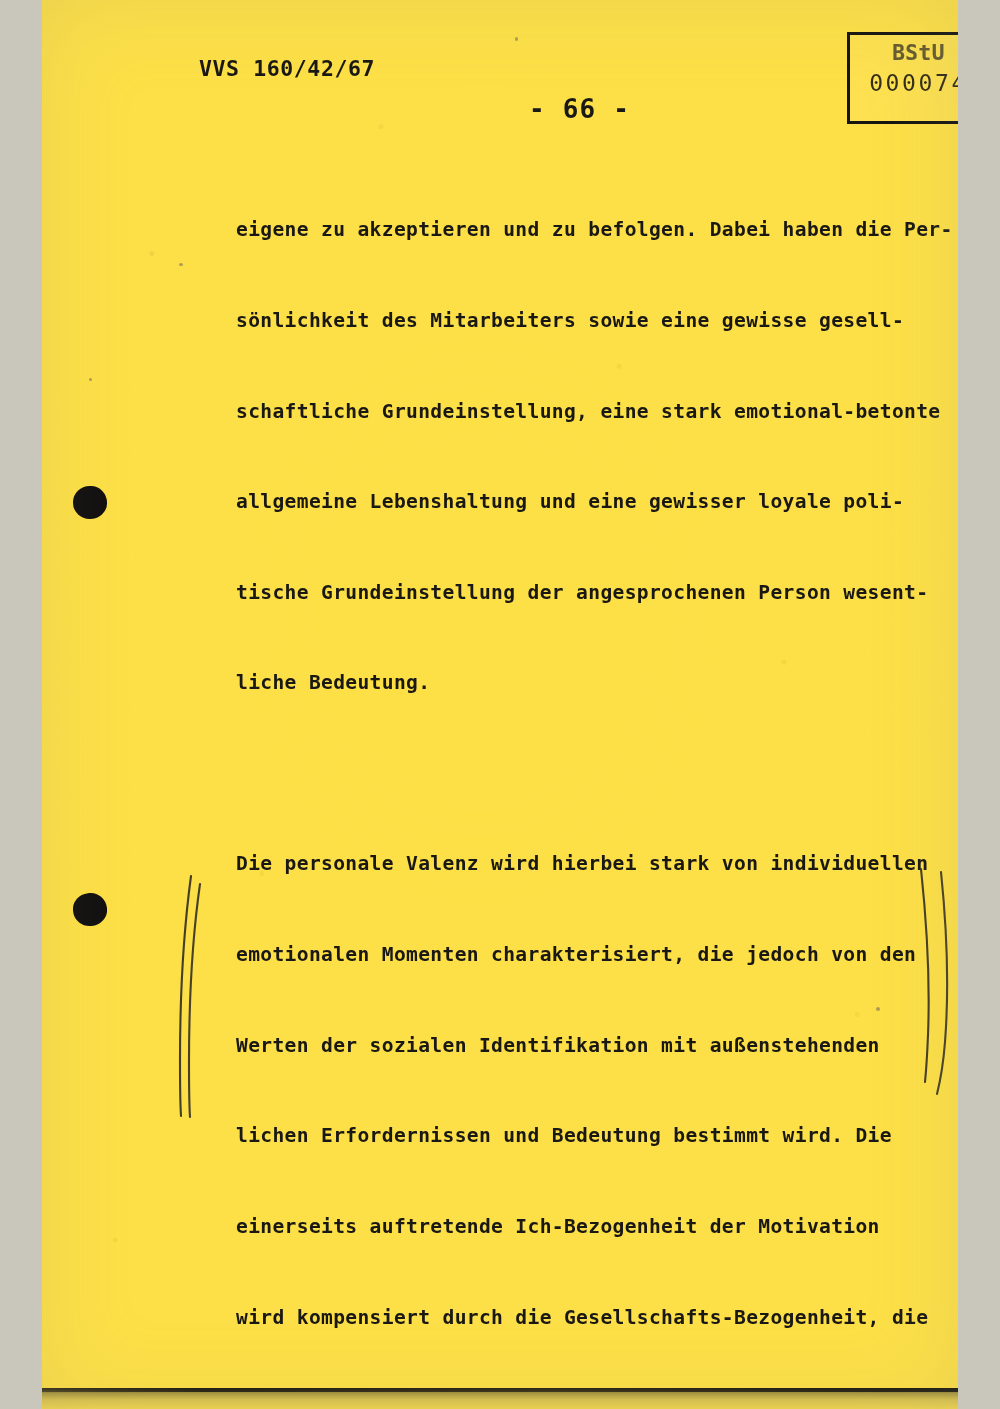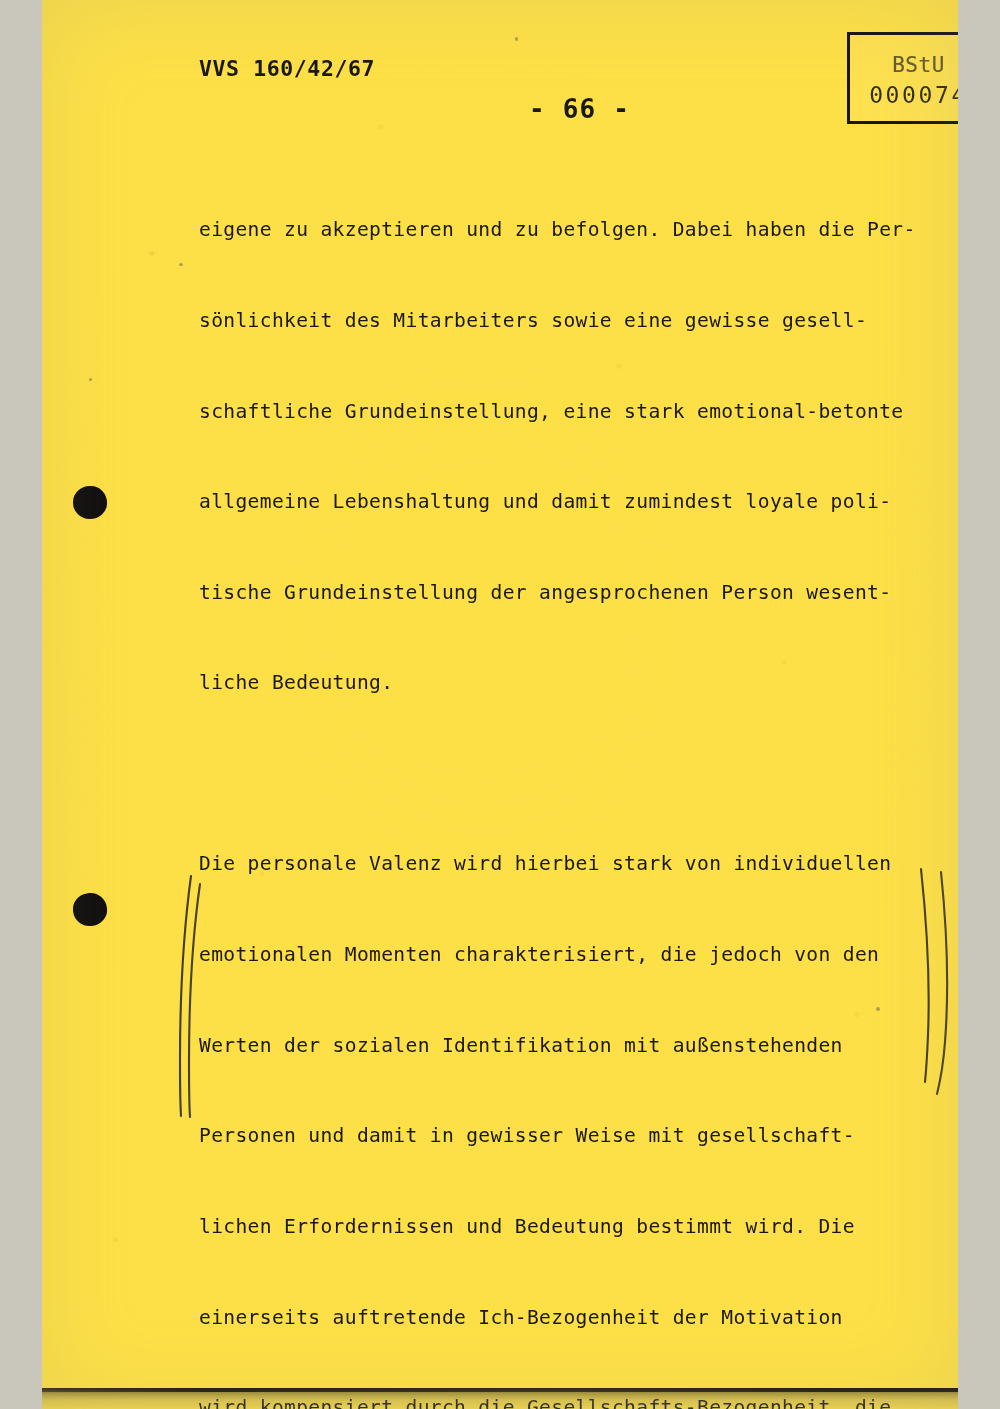--- a/index.html
+++ b/index.html
@@ -71,23 +71,23 @@
     left: 805px;
     top: 32px;
     width: 143px;
     height: 92px;
     border: 3px solid #171511;
     box-sizing: border-box;
     text-align: center;
     background: rgba(255,255,255,0.05);
   }
   .stamp-agency {
-    margin-top: 18px;
+    margin-top: 6px;
     font-size: 21px;
-    font-weight: 400;
+    font-weight: 700;
     letter-spacing: 0.5px;
     color: #2c2823;
     opacity: .72;
     -webkit-text-stroke: 0.2px #2c2823;
   }
   .stamp-number {
     margin-top: 5px;
     font-size: 23px;
     font-weight: 400;
     letter-spacing: 2.6px;
@@ -111,21 +111,22 @@
     position: absolute;
     left: 157px;
     top: 155px;
     width: 760px;
   }
   .para {
     font-size: 19.6px;
     line-height: 30.2px;
     letter-spacing: 0.35px;
     white-space: pre;
-    font-weight: 400;
+    font-weight: 700;
+    margin-left: 37px;
   }
   .para .ln { display: block; }
   .gap { height: 30px; }
 
   
   .marks { position: absolute; inset: 0; pointer-events: none; }
 
   
   .sheet-edge {
     position: absolute;
@@ -170,32 +171,31 @@
 
   <div class="hole hole-1"></div>
   <div class="hole hole-2"></div>
 
   <div class="body">
 
     <div class="para">
       <span class="ln">eigene zu akzeptieren und zu befolgen. Dabei haben die Per-</span>
       <span class="ln">sönlichkeit des Mitarbeiters sowie eine gewisse gesell-</span>
       <span class="ln">schaftliche Grundeinstellung, eine stark emotional-betonte</span>
-      <span class="ln">allgemeine Lebenshaltung und damit zumindest loyale poli-</span>
+      <span class="ln">allgemeine Lebenshaltung und eine gewisser loyale poli-</span>
       <span class="ln">tische Grundeinstellung der angesprochenen Person wesent-</span>
       <span class="ln">liche Bedeutung.</span>
     </div>
 
     <div class="gap"></div>
 
     <div class="para">
       <span class="ln">Die personale Valenz wird hierbei stark von individuellen</span>
       <span class="ln">emotionalen Momenten charakterisiert, die jedoch von den</span>
       <span class="ln">Werten der sozialen Identifikation mit außenstehenden</span>
-      <span class="ln">Personen und damit in gewisser Weise mit gesellschaft-</span>
       <span class="ln">lichen Erfordernissen und Bedeutung bestimmt wird. Die</span>
       <span class="ln">einerseits auftretende Ich-Bezogenheit der Motivation</span>
       <span class="ln">wird kompensiert durch die Gesellschafts-Bezogenheit, die</span>
       
       
       
       
       
       
       

